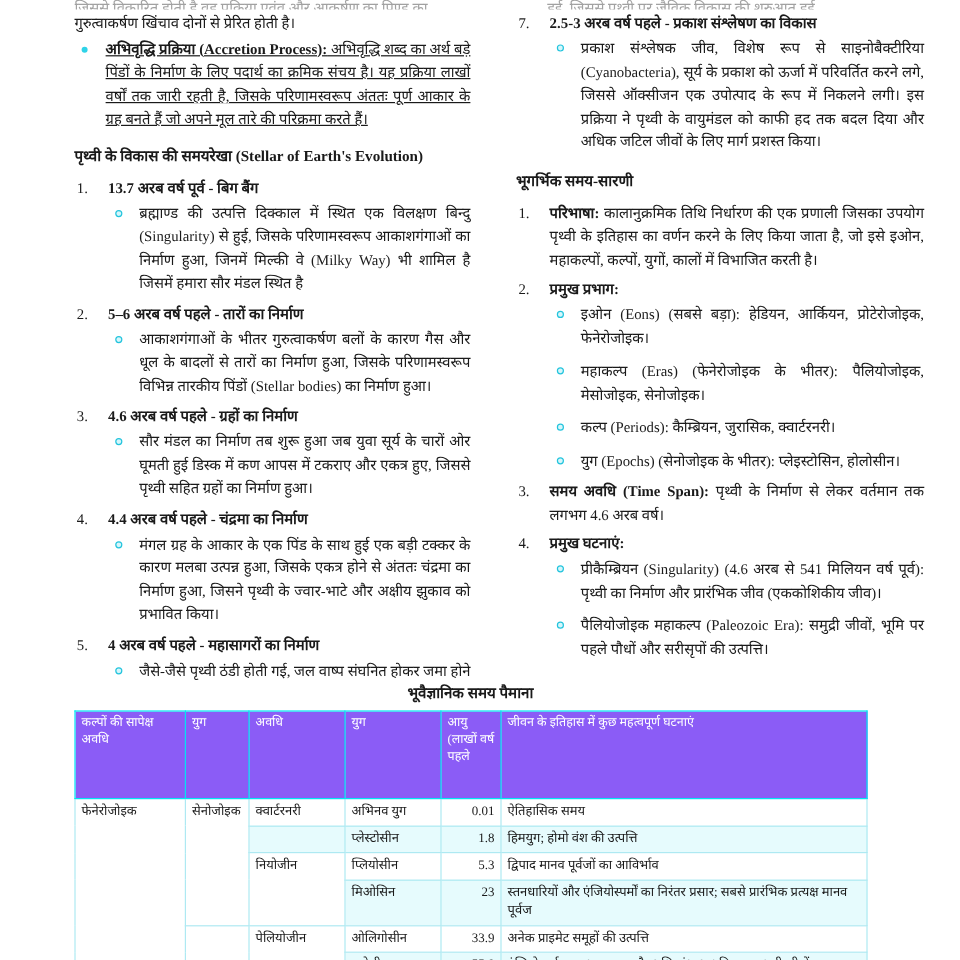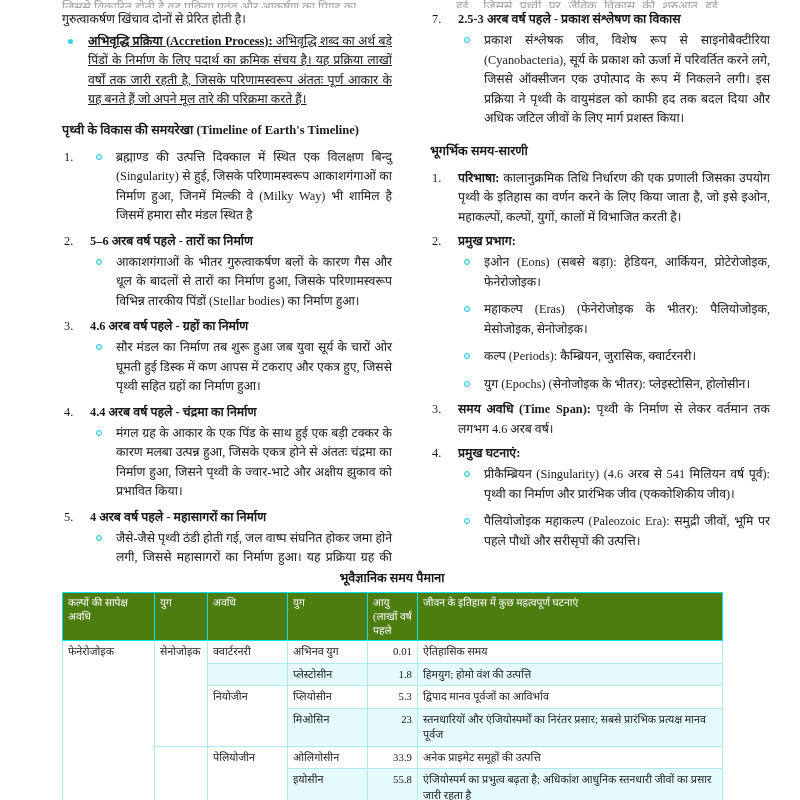--- a/index.html
+++ b/index.html
@@ -48,21 +48,21 @@
   .cutline {
     font-size: 12.3px;
     line-height: 14px;
     height: 8px;
     overflow: hidden;
     color: #555;
     opacity: .55;
     margin: 0 0 2px 0;
     white-space: nowrap;
   }
-  .cutline.indent { padding-left: 26px; font-family: Liberation Mono, monospace; }
+  .cutline.indent { padding-left: 26px; }
 
   .para {
     font-size: 12.3px;
     line-height: 19.5px;
     margin: 0 0 2px 0;
     text-align: justify;
   }
 
   
   h2.section {
@@ -173,26 +173,26 @@
     margin: 0 0 6px 0;
     line-height: 16px;
   }
   table.geo {
     border-collapse: collapse;
     width: 660px;
     table-layout: fixed;
     font-size: 10.6px;
   }
   table.geo th {
-    background: #4d7c0f;
+    background: #8b5cf6;
     color: #ffffff;
     font-weight: normal;
     text-align: left;
     vertical-align: top;
-    padding: 3px 5px 2px 5px;
+    padding: 3px 5px 27px 5px;
     border: 1px solid #00e5f2;
     line-height: 14px;
     font-size: 10.4px;
   }
   table.geo td {
     border: 1px solid #aee9f2;
     padding: 3px 5px 3px 5px;
     vertical-align: top;
     line-height: 15.5px;
     background: #ffffff;
@@ -222,25 +222,26 @@
 
       <p class="para">गुरुत्वाकर्षण खिंचाव दोनों से प्रेरित होती है।</p>
 
       <ul class="toplist">
         <li>
           <span class="bullet-dot"></span>
           <span class="li-title" style="display:inline">अभिवृद्धि प्रक्रिया (Accretion Process):</span><span> अभिवृद्धि शब्द का अर्थ बड़े पिंडों के निर्माण के लिए पदार्थ का क्रमिक संचय है। यह प्रक्रिया लाखों वर्षों तक जारी रहती है, जिसके परिणामस्वरूप अंततः पूर्ण आकार के ग्रह बनते हैं जो अपने मूल तारे की परिक्रमा करते हैं।</span>
         </li>
       </ul>
 
-      <h2 class="section">पृथ्वी के विकास की समयरेखा (Timeline of Earth's Timeline)</h2>
+      <h2 class="section">पृथ्वी के विकास की समयरेखा (Stellar of Earth's Evolution)</h2>
 
       <ol class="numlist">
         <li>
           <span class="num">1.</span>
+          <span class="li-title">13.7 अरब वर्ष पूर्व - बिग बैंग</span>
           <ul class="sublist">
             <li>
               <span class="bullet-o"></span>
               <span>ब्रह्माण्ड की उत्पत्ति दिक्काल में स्थित एक विलक्षण बिन्दु (Singularity) से हुई, जिसके परिणामस्वरूप आकाशगंगाओं का निर्माण हुआ, जिनमें मिल्की वे (Milky Way) भी शामिल है जिसमें हमारा सौर मंडल स्थित है</span>
             </li>
           </ul>
         </li>
 
         <li>
           <span class="num">2.</span>

